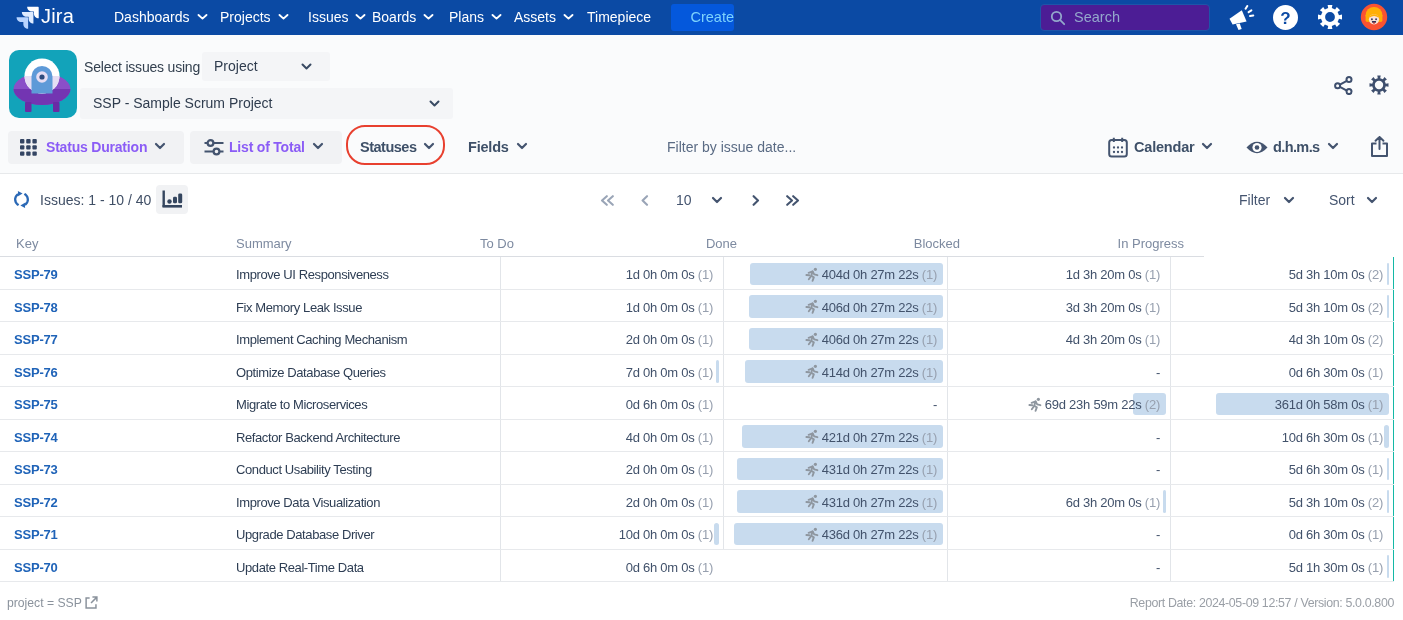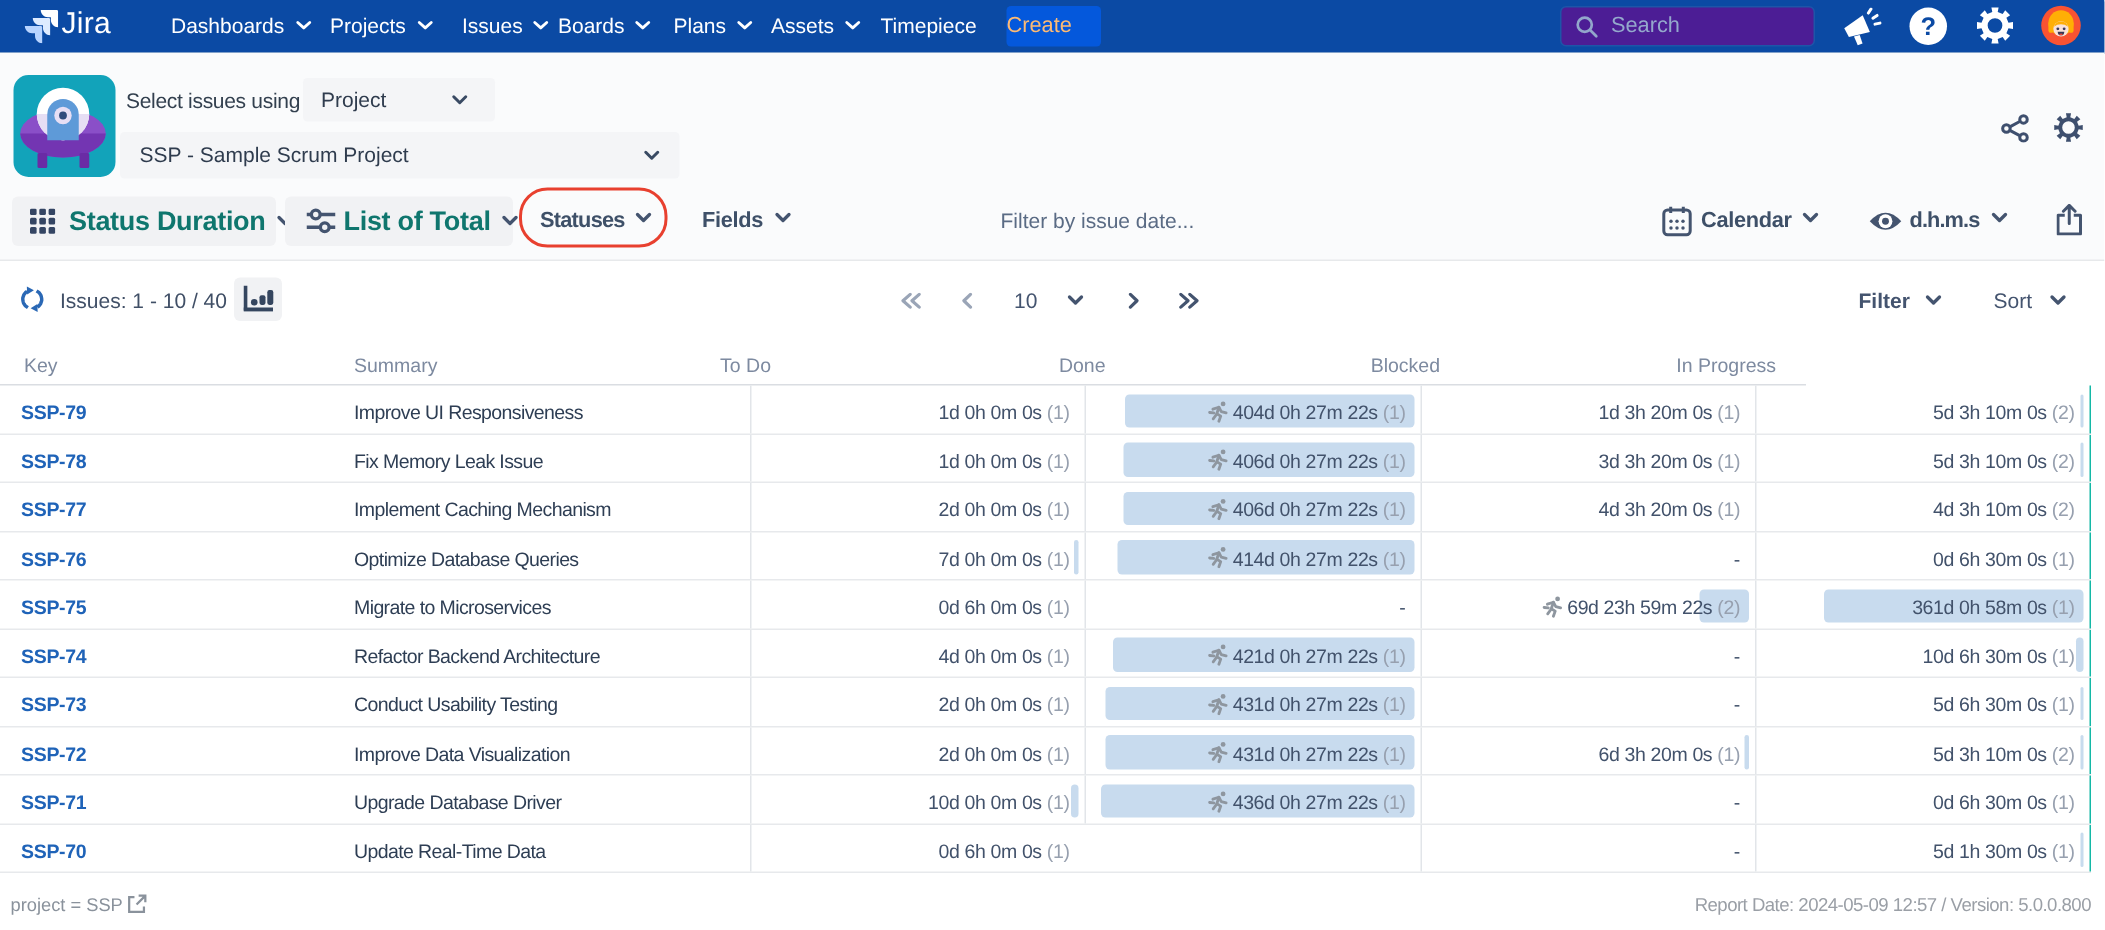--- a/index.html
+++ b/index.html
@@ -5,34 +5,34 @@
 * { margin:0; padding:0; box-sizing:border-box; }
 html,body { width:1403px; height:620px; overflow:hidden; background:#fff;
   font-family:"Liberation Sans", sans-serif; }
 .abs { position:absolute; }
 
 #nav { position:relative; width:1403px; height:35px; background:#0B4AA4; box-shadow:0 1px 0 #09438F; }
 #nav .logo { position:absolute; left:16px; top:6px; }
 #nav .brand { position:absolute; left:41px; top:5px; color:#fff; font-size:20px; font-weight:500; letter-spacing:.2px; }
 .mi { position:absolute; top:0; height:35px; line-height:35px; color:#fff; font-size:14px; font-weight:500; white-space:nowrap; }
 .mi svg { margin-left:7px; vertical-align:1px; }
-#createBtn { position:absolute; left:671px; top:4px; width:63px; height:27px; background:#0458DC; border-radius:3px; color:#fdba74; font-size:14.5px; font-weight:500; text-align:left; line-height:27px; }
+#createBtn { position:absolute; left:671px; top:4px; width:63px; height:27px; background:#0458DC; border-radius:3px; color:#7dd3fc; font-size:14.5px; font-weight:500; text-align:right; line-height:27px; }
 #searchBox { position:absolute; left:1040px; top:4px; width:170px; height:27px; background:#4c1d95; border:1px solid #1d55a8; border-radius:4px; }
 #searchBox span { position:absolute; left:33px; top:4px; color:#94A8CC; font-size:14.5px; }
 #searchBox svg { position:absolute; left:9px; top:5px; }
 
 #sec2 { position:relative; width:1403px; height:139px; background:#FAFBFC; border-bottom:1px solid #E7E9EB; }
 #appicon { position:absolute; left:9px; top:15px; width:68px; height:68px; border-radius:10px; background:#12A3BA; overflow:hidden; }
 .lbl1 { position:absolute; left:84px; top:24px; font-size:14px; letter-spacing:-0.2px; color:#33404F; }
 .dd { position:absolute; background:#F4F5F7; border-radius:3px; color:#2F3C4E; font-size:14px; }
 .dd .ch { position:absolute; }
 #dd1 { left:202px; top:17px; width:128px; height:29px; line-height:29px; padding-left:12px; }
 #dd2 { left:80px; top:53px; width:373px; height:31px; line-height:31px; padding-left:13px; }
 
-.tbtn { position:absolute; top:96px; height:33px; background:#F1F2F4; border-radius:4px; color:#0f766e; font-size:18px; font-weight:700; letter-spacing:-0.2px; line-height:33px; white-space:nowrap; }
+.tbtn { position:absolute; top:96px; height:33px; background:#F1F2F4; border-radius:4px; color:#8b5cf6; font-size:14px; font-weight:700; letter-spacing:-0.2px; line-height:33px; white-space:nowrap; }
 .tbar-plain { position:absolute; top:96px; height:33px; color:#3E5068; font-size:14.5px; font-weight:700; letter-spacing:-0.2px; line-height:33px; white-space:nowrap; }
 .darkch { vertical-align:1px; margin-left:7px; }
 #redoval { position:absolute; left:346px; top:90px; width:99px; height:40px; border:2.5px solid #E8402F; border-radius:19px; }
 #fdate { position:absolute; left:667px; top:96px; height:33px; line-height:33px; font-size:14px; color:#5A6B84; }
 
 #prow { position:relative; width:1214px; height:52px;padding-left:39px; }
 .pg { position:absolute; top:0; height:52px; line-height:52px; font-size:14px; color:#44546F; }
 
 #tbl { position:relative; width:1204px;text-align:center; }
 .hlab { position:absolute; top:10px; font-size:13px; color:#7D8AA0; }
@@ -275,21 +275,21 @@
     </svg>
   <svg class="abs" style="left:752px;top:20.5px" width="8" height="11" viewBox="0 0 8 11">
       <path d="M1.6 1.2 L6 5.5 L1.6 9.8" stroke="#44546F" stroke-width="2.1" fill="none" stroke-linecap="round" stroke-linejoin="round"></path>
     </svg>
   <svg class="abs" style="left:786px;top:20.5px" width="14" height="11" viewBox="0 0 14 11">
       <g stroke="#44546F" stroke-width="2.1" fill="none" stroke-linecap="round" stroke-linejoin="round">
         <path d="M1.2 1.2 L6 5.5 L1.2 9.8"></path>
         <path d="M7.2 1.2 L12 5.5 L7.2 9.8"></path>
       </g>
     </svg>
-  <span class="pg" style="left:1239px;font-weight:700">Filter</span>
+  <span class="pg" style="left:1239px;font-weight:400">Filter</span>
   <svg class="abs" style="left:1283px;top:22px" width="12" height="9" viewBox="0 0 12 9">
       <path d="M2 2l4 4 4-4" stroke="#44546F" stroke-width="2.2" fill="none" stroke-linecap="round" stroke-linejoin="round"></path>
     </svg>
   <span class="pg" style="left:1329px;font-weight:500">Sort</span>
   <svg class="abs" style="left:1366px;top:22px" width="12" height="9" viewBox="0 0 12 9">
       <path d="M2 2l4 4 4-4" stroke="#44546F" stroke-width="2.2" fill="none" stroke-linecap="round" stroke-linejoin="round"></path>
     </svg>
 </div>
 
 <div id="tbl">

